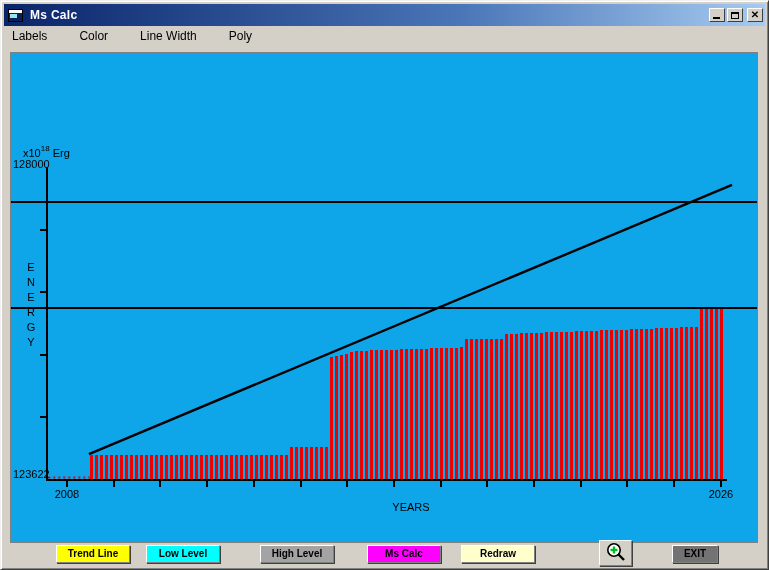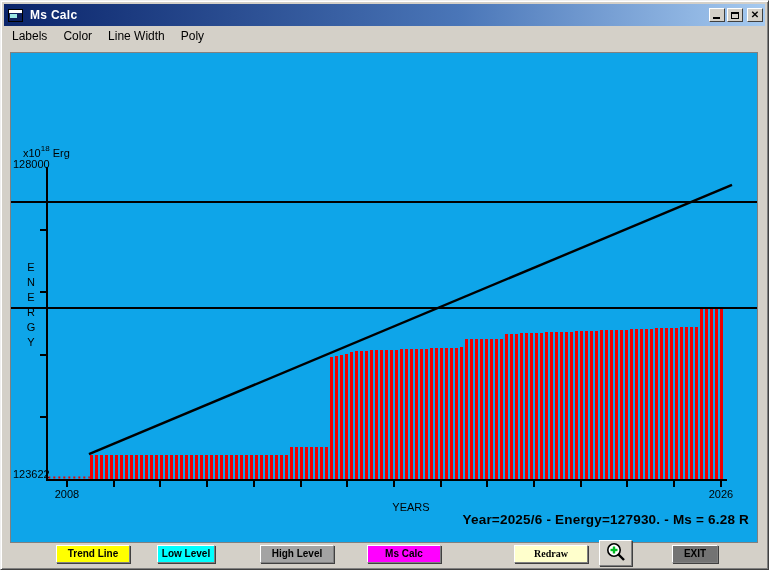--- a/index.html
+++ b/index.html
@@ -27,21 +27,21 @@
     border:1px solid; border-color:#fff #404040 #404040 #fff;
     display:flex; align-items:center; justify-content:center;
     font-size:9px; font-weight:bold; color:#000; cursor:default;
   }
   .winbtn.close { margin-left:2px; }
   .glyph-min { position:absolute; bottom:2px; left:3px; width:7px; height:2px; background:#000; }
   .glyph-max { width:8px; height:7px; border:1px solid #000; border-top-width:2px; }
   .glyph-x { font-size:10px; line-height:10px; font-weight:bold; }
   
   .menubar { position:absolute; left:3px; top:25px; right:3px; height:20px;
-    display:flex; align-items:center; padding-left:8px; gap:0; font-size:12px; color:#000; }
+    display:flex; align-items:center; padding-left:8px; gap:16px; font-size:12px; color:#000; }
   .menu-item { padding:2px 9px 2px 0; margin-right:7px; cursor:default; }
   
   .plot {
     position:absolute; left:9px; top:51px; width:748px; height:491px;
     background:#0ea5e9; border:1px solid #808080; overflow:hidden;
   }
   .plot svg { position:absolute; left:0; top:0; }
   .lbl { position:absolute; color:#000; font-size:11px; white-space:nowrap; }
   .lbl-unit { left:12px; top:91px; }
   .lbl-unit sup { font-size:8px; vertical-align:6px; }
@@ -53,24 +53,24 @@
   .lbl-years { left:368px; top:448px; width:64px; text-align:center; }
   .lbl-status { right:8px; top:459px; font-size:13.5px; font-weight:bold; letter-spacing:.2px; }
   
   .btn {
     position:absolute; top:544px; height:18px; text-align:center;
     font-size:10px; font-weight:bold; color:#000; line-height:15px;
     border:1px solid; border-color:#fff #808080 #808080 #fff;
     box-shadow:1px 1px 0 #404040; cursor:default;
   }
   .btn-trend { left:55px; width:74px; }
-  .btn-low   { left:156px; width:58px; }
+  .btn-low   { left:145px; width:74px; }
   .btn-high  { left:259px; width:74px; }
   .btn-ms    { left:366px; width:74px; }
-  .btn-redraw{ left:513px; width:74px;font-family:Liberation Serif, serif; }
+  .btn-redraw{ left:460px; width:74px; }
   .btn-zoom  { left:598px; top:539px; width:33px; height:26px; display:flex; align-items:center; justify-content:center; }
   .btn-exit  { left:671px; width:46px; }
 </style>
 </head>
 <body>
 
 <div class="window">
 
   <div class="titlebar">
     <div class="app-icon"></div>
@@ -255,21 +255,20 @@
 
     <div class="lbl lbl-unit">
       <span>x10</span><sup>18</sup>&nbsp;<span>Erg</span>
     </div>
     <div class="lbl lbl-ymax">128000</div>
     <div class="lbl lbl-ymin">123622</div>
     <div class="lbl lbl-energy">ENERGY</div>
     <div class="lbl lbl-x1">2008</div>
     <div class="lbl lbl-x2">2026</div>
     <div class="lbl lbl-years">YEARS</div>
-    <div class="lbl lbl-status">Year=2025/6 - Energy=127930. - Ms = 6.28 R</div>
   </div>
 
   <div class="btn btn-trend" style="background: rgb(255, 255, 0);">Trend Line</div>
   <div class="btn btn-low" style="background: rgb(0, 255, 255);">Low Level</div>
   <div class="btn btn-high" style="background: #a3a3a3;">High Level</div>
   <div class="btn btn-ms" style="background: rgb(255, 0, 255);">Ms Calc</div>
   <div class="btn btn-redraw" style="background: rgb(255, 255, 204);">Redraw</div>
   <div class="btn btn-zoom" style="background: rgb(212, 208, 200);">
     <svg width="22" height="22" viewBox="0 0 22 22">
       <circle cx="9" cy="8" r="6.2" fill="#fff" stroke="#000" stroke-width="1.6"></circle>

